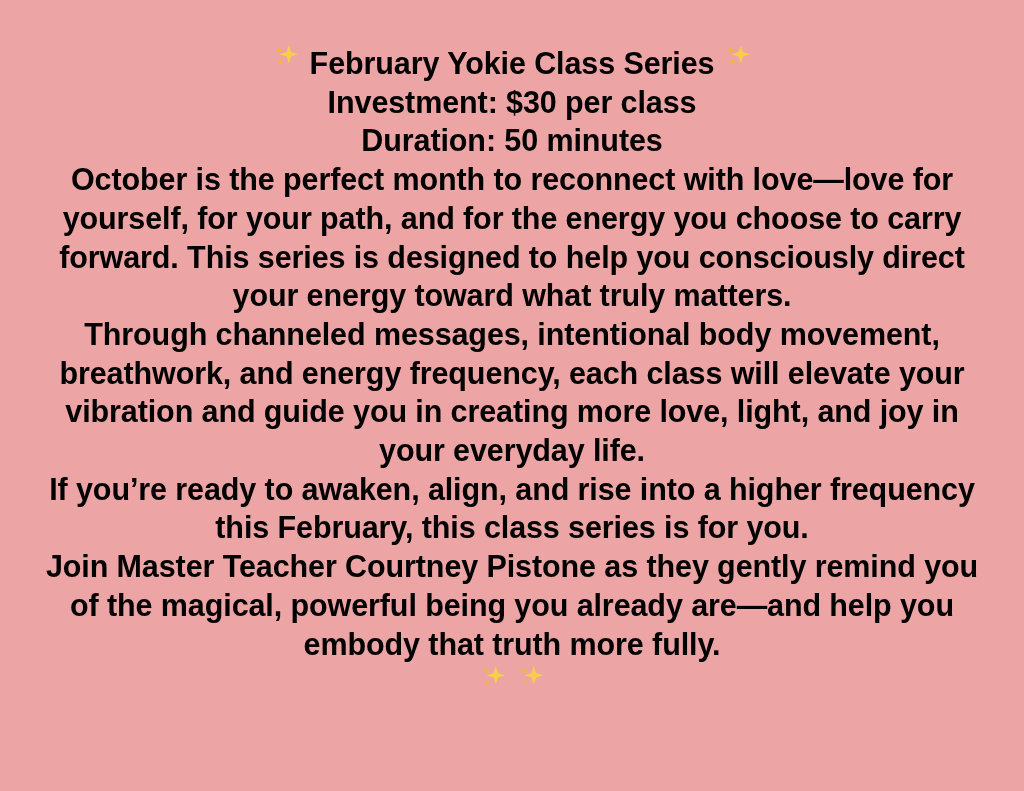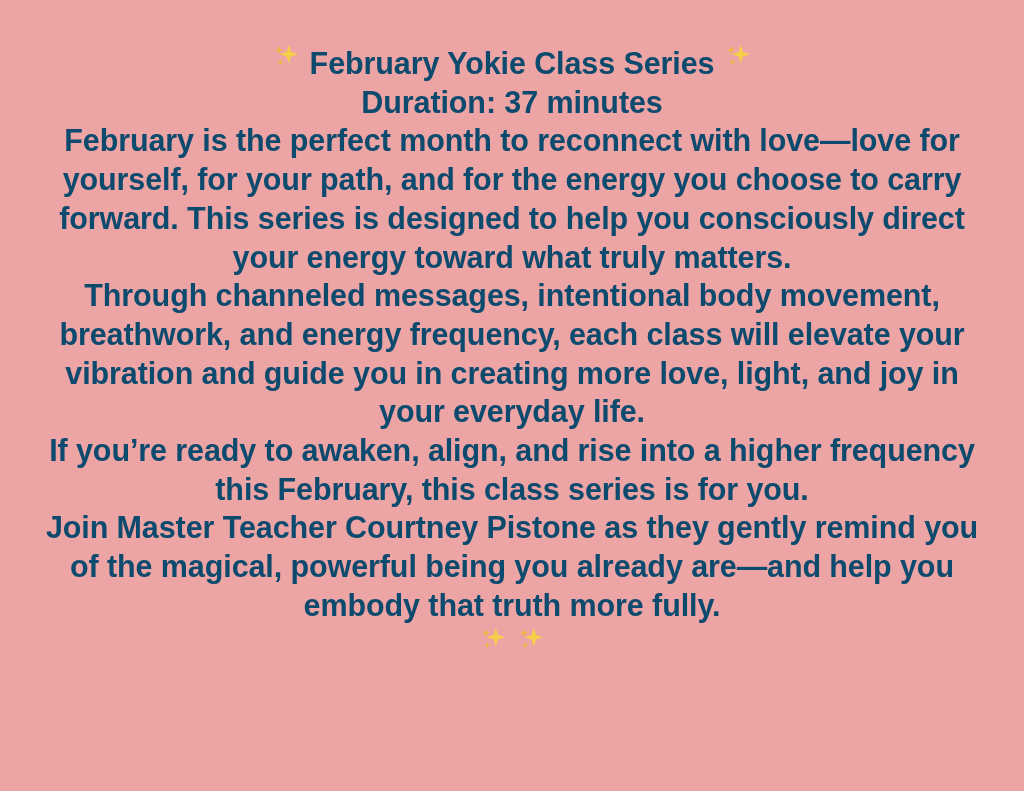--- a/index.html
+++ b/index.html
@@ -16,21 +16,21 @@
   .flyer {
     width: 1024px;
     height: 791px;
     background: #eda4a5;
     box-sizing: border-box;
     padding: 42px 38px 0 38px;
     display: block;
   }
   .block {
     text-align: center;
-    color: #0c4a6e;
+    color: #000000;
     font-weight: bold;
     font-size: 30.5px;
     line-height: 38.7px;
     letter-spacing: -0.1px;
     margin: 0;
     padding: 0;
     word-spacing: 0px;
   }
   .title-line {
     white-space: nowrap;
@@ -66,24 +66,25 @@
           <path d="M10 18 L10.9 20.6 L13.5 21.5 L10.9 22.4 L10 25 L9.1 22.4 L6.5 21.5 L9.1 20.6 Z" fill="#f2b63c"></path>
         </svg></span>
     <span>February Yokie Class Series</span>
     <span class="sparkle"><svg width="30" height="30" viewBox="0 0 32 32">
           <path d="M19 3 L21.4 10.6 L29 13 L21.4 15.4 L19 23 L16.6 15.4 L9 13 L16.6 10.6 Z" fill="#f7ce4a"></path>
           <path d="M8.5 4 L9.6 7.4 L13 8.5 L9.6 9.6 L8.5 13 L7.4 9.6 L4 8.5 L7.4 7.4 Z" fill="#f2b63c"></path>
           <path d="M10 18 L10.9 20.6 L13.5 21.5 L10.9 22.4 L10 25 L9.1 22.4 L6.5 21.5 L9.1 20.6 Z" fill="#f2b63c"></path>
         </svg></span>
   </div>
 
+  <div class="block">Investment: $30 per class</div>
 
-  <div class="block">Duration: 37 minutes</div>
+  <div class="block">Duration: 50 minutes</div>
 
-  <div class="block para">February is the perfect month to reconnect with love—love for yourself, for your path, and for the energy you choose to carry forward. This series is designed to help you consciously direct your energy toward what truly matters.</div>
+  <div class="block para">October is the perfect month to reconnect with love—love for yourself, for your path, and for the energy you choose to carry forward. This series is designed to help you consciously direct your energy toward what truly matters.</div>
 
   <div class="block para">Through channeled messages, intentional body movement, breathwork, and energy frequency, each class will elevate your vibration and guide you in creating more love, light, and joy in your everyday life.</div>
 
   <div class="block para">If you’re ready to awaken, align, and rise into a higher frequency this February, this class series is for you.</div>
 
   <div class="block para para-wide">Join Master Teacher Courtney Pistone as they gently remind you of the magical, powerful being you already are—and help you embody that truth more fully.</div>
 
   <div class="block title-line">
     <span class="sparkle"><svg width="30" height="30" viewBox="0 0 32 32">
           <path d="M19 3 L21.4 10.6 L29 13 L21.4 15.4 L19 23 L16.6 15.4 L9 13 L16.6 10.6 Z" fill="#f7ce4a"></path>

